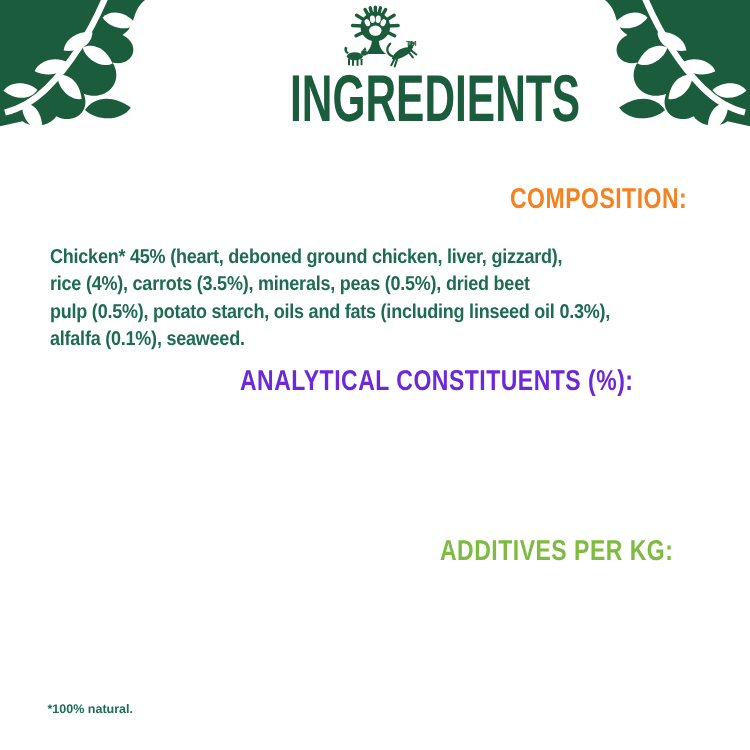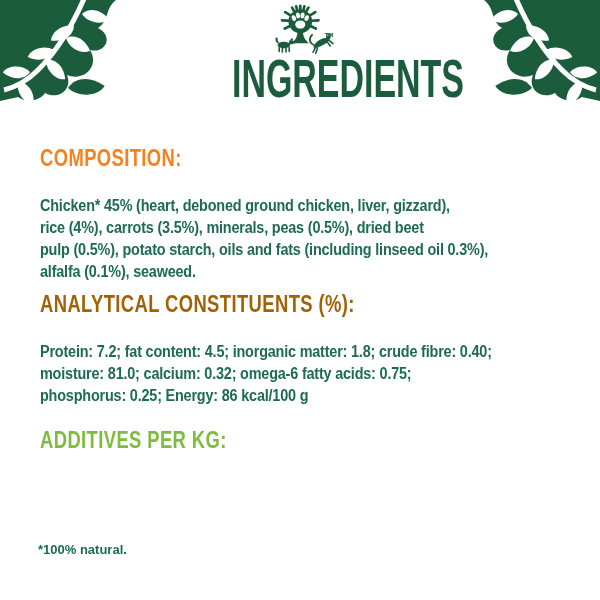--- a/index.html
+++ b/index.html
@@ -16,40 +16,40 @@
 
   .logo { position: absolute; top: 4px; left: 271px; }
 
   .title-wrap { position: absolute; top: 56px; left: 0; width: 600px; text-align: center; padding-left: 48px; }
 
   .sec { position: absolute; left: 40px; width: 545px; }
   .sec1 { top: 146px; }
   .sec2 { top: 292px; }
   .sec3 { top: 428px; }
 
-  .h { margin: 0; font-size: 23px; font-weight: bold; line-height: 24px; letter-spacing: 0.5px; }
+  .h { margin: 0; font-size: 23px; font-weight: bold; line-height: 24px; letter-spacing: 0.5px; text-align: right; }
   .condense { display: inline-block; transform: scaleX(0.8); transform-origin: 0 50%; white-space: nowrap; }
   .h-orange { color: #F58220; }
-  .h-gold   { color: #a16207; }
+  .h-gold   { color: #6d28d9; }
   .h-lime   { color: #7EBB40; }
 
   .body-text { margin-top: 25px; color: #1C6B52; }
   .line {
     white-space: nowrap;
     font-weight: bold;
     font-size: 16px;
     line-height: 22px;
     letter-spacing: -0.2px;
     transform: scaleX(0.9);
     transform-origin: 0 50%;
   }
 
   .footnote {
-    position: absolute; left: 38px; top: 542px;
-    font-size: 13px; font-weight: bold; color: #1C6B52;
+    position: absolute; left: 38px; top: 562px;
+    font-size: 10px; font-weight: bold; color: #1C6B52;
   }
 </style>
 </head>
 <body>
 
 <div class="canvas">
 
   <svg class="corner left" width="132" height="114" viewBox="0 0 132 114" aria-hidden="true">
     <defs>
       <path id="lfA" d="M0 0 C3 -9 14 -13 26 -8 C23 1 9 5 0 0 Z"></path>
@@ -154,25 +154,20 @@
       <div class="line">rice (4%), carrots (3.5%), minerals, peas (0.5%), dried beet</div>
       <div class="line">pulp (0.5%), potato starch, oils and fats (including linseed oil 0.3%),</div>
       <div class="line">alfalfa (0.1%), seaweed.</div>
     </div>
   </section>
 
   <section class="sec sec2">
     <h2 class="h h-gold">
       <span class="condense">ANALYTICAL CONSTITUENTS (%):</span>
     </h2>
-    <div class="body-text">
-      <div class="line">Protein: 7.2; fat content: 4.5; inorganic matter: 1.8; crude fibre: 0.40;</div>
-      <div class="line">moisture: 81.0; calcium: 0.32; omega-6 fatty acids: 0.75;</div>
-      <div class="line">phosphorus: 0.25; Energy: 86 kcal/100 g</div>
-    </div>
   </section>
 
   <section class="sec sec3">
     <h2 class="h h-lime">
       <span class="condense">ADDITIVES PER KG:</span>
     </h2>
   </section>
 
   <div class="footnote">*100% natural.</div>
 

